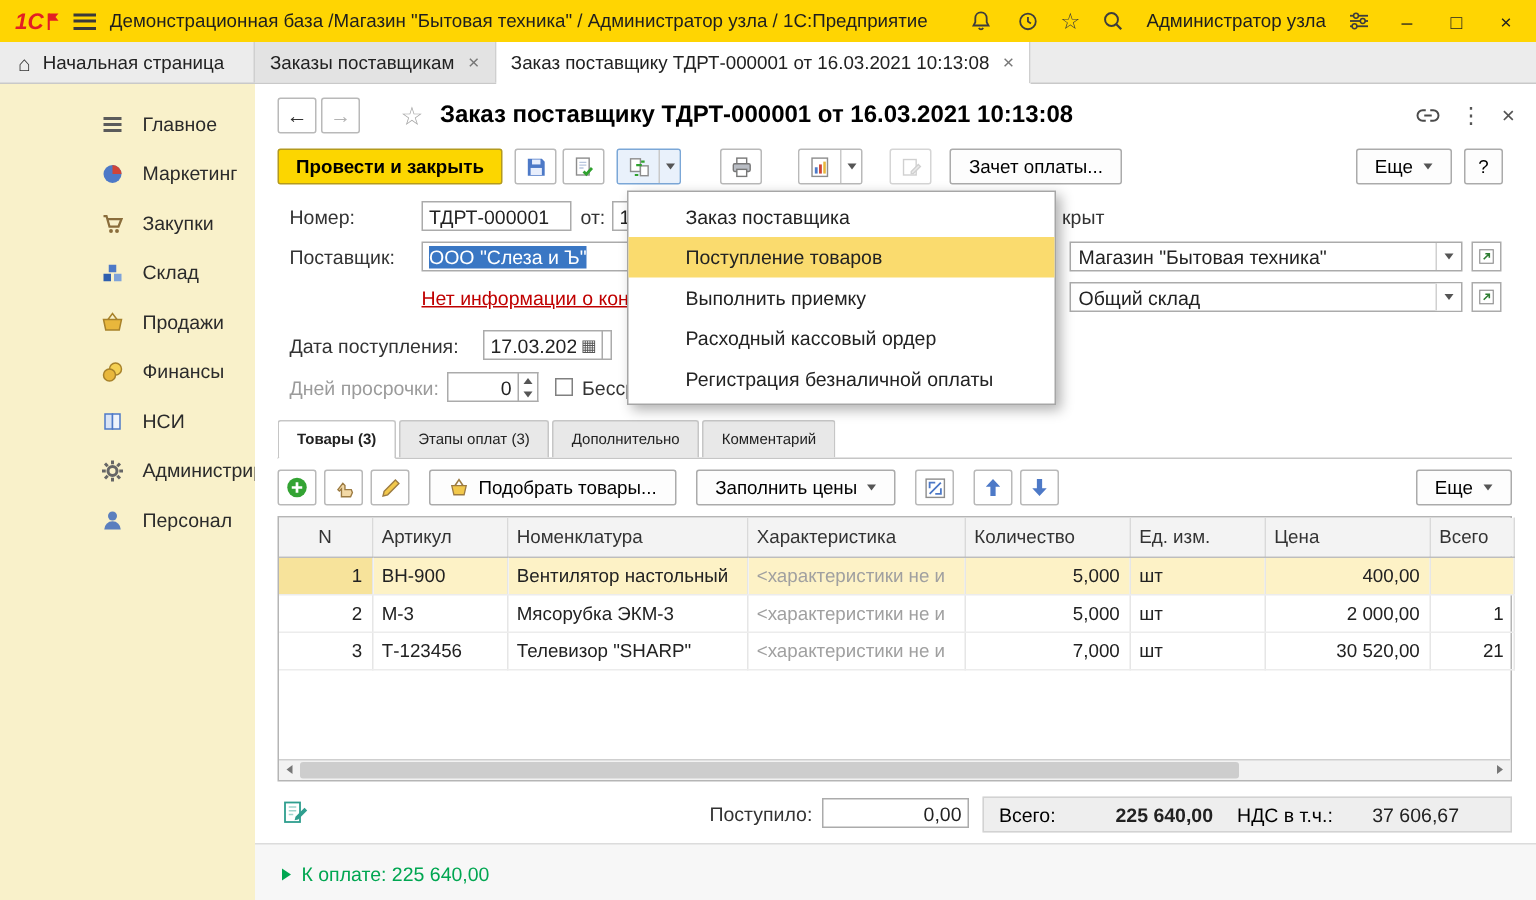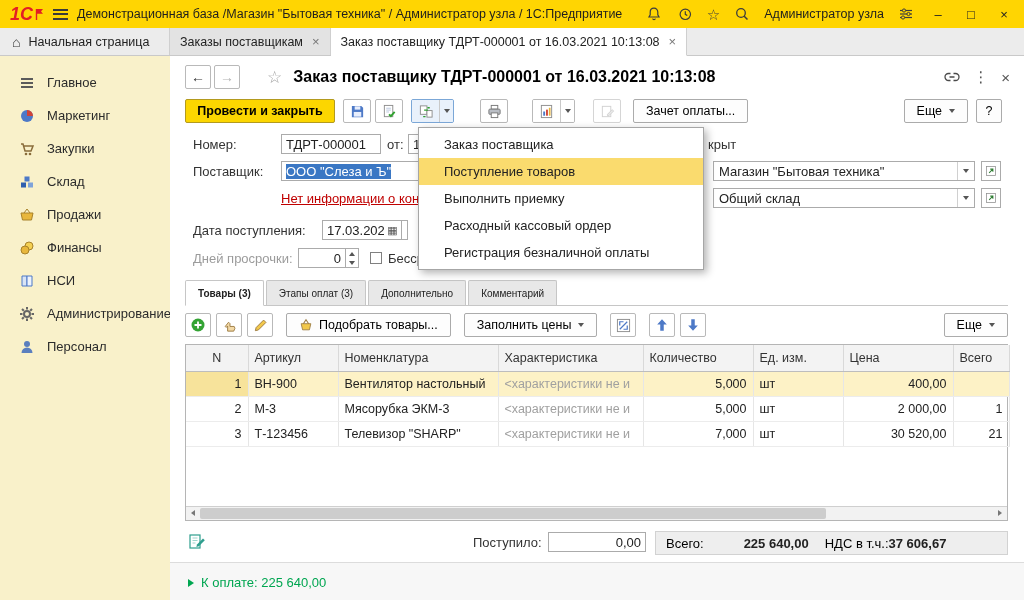--- a/index.html
+++ b/index.html
@@ -1,40 +1,40 @@
 <!DOCTYPE html>
 <html><head>
 <meta charset="utf-8">
 <style>
   *{margin:0;padding:0;box-sizing:border-box;font-family:"Liberation Sans",sans-serif;}
   html,body{width:1024px;height:600px;overflow:hidden;}
   .app{position:relative;width:1024px;height:600px;background:#fff;font-size:13px;color:#222;overflow:hidden;}
 
   
   .titlebar{position:absolute;top:0;left:0;right:0;height:28px;background:#ffd502;display:flex;align-items:center;padding:0 10px;gap:9px;}
-  .logo{display:flex;align-items:center;color:#e31e24;font-weight:bold;font-style:italic;font-size:18px;flex:none;}
+  .logo{display:flex;align-items:center;color:#e31e24;font-weight:bold;font-style:italic;font-size:15px;flex:none;}
   .hamburger{width:15px;height:11px;display:flex;flex-direction:column;justify-content:space-between;cursor:pointer;flex:none;}
   .hamburger div{height:2px;background:#3a3a3a;}
   .win-title{font-size:12.5px;color:#1e1e1e;white-space:nowrap;overflow:hidden;}
   .tb-right{margin-left:auto;display:flex;align-items:center;gap:13px;flex:none;}
   .tb-icon{width:18px;height:18px;display:flex;align-items:center;justify-content:center;cursor:pointer;}
   .tb-star{font-size:15px;color:#3d3d3d;cursor:pointer;line-height:1;}
   .tb-user{font-size:12.5px;color:#1e1e1e;white-space:nowrap;}
   .win-ctl{width:20px;text-align:center;font-size:13px;color:#222;cursor:pointer;line-height:1;}
 
   
   .tabbar{position:absolute;top:28px;left:0;right:0;height:28px;background:#ececec;border-bottom:1px solid #c9c9c9;display:flex;align-items:stretch;}
   .home-tab{width:170px;flex:none;display:flex;align-items:center;gap:8px;padding:0 12px;border-right:1px solid #cfcfcf;cursor:pointer;font-size:12.5px;}
   .home-ic{font-size:14px;color:#333;line-height:1;}
   .tab{display:flex;align-items:center;gap:9px;padding:0 10px;border-right:1px solid #cfcfcf;background:#e3e3e3;font-size:12.5px;white-space:nowrap;cursor:pointer;}
   .tab.active{background:#fff;margin-bottom:-1px;border-bottom:1px solid #fff;}
   .tab .close{color:#777;font-size:13px;line-height:1;}
 
   
-  .sidebar{position:absolute;top:56px;left:0;width:170px;bottom:0;background:#f9f1ca;padding-top:10px;}
+  .sidebar{position:absolute;top:56px;left:0;width:170px;bottom:0;background:#f9f1ca;padding-top:10px;padding-left:48px;}
   .side-item{height:33px;display:flex;align-items:center;gap:11px;padding-left:18px;color:#2b2b2b;cursor:pointer;white-space:nowrap;}
   .side-item .ic{width:18px;height:18px;flex:none;display:flex;align-items:center;justify-content:center;}
 
   
   .main{position:absolute;top:56px;left:170px;right:0;bottom:0;background:#fff;}
 
   .form-header{position:absolute;top:6px;left:0;right:0;height:30px;display:flex;align-items:center;padding:0 14px 0 15px;}
   .nav-btn{width:26px;height:24px;border:1px solid #b9b9b9;border-radius:2px;background:#fff;display:flex;align-items:center;justify-content:center;font-size:14px;color:#333;cursor:pointer;}
   .nav-btn + .nav-btn{margin-left:3px;}
   .nav-btn.dis{color:#b3b3b3;}
@@ -72,21 +72,21 @@
   .sq-btn{position:absolute;width:20px;height:20px;border:1px solid #ababab;background:#fff;display:flex;align-items:center;justify-content:center;cursor:pointer;}
   .cal-btn{position:absolute;width:18px;height:20px;border:1px solid #ababab;border-left:none;background:#fff;display:flex;align-items:center;justify-content:center;font-size:11px;color:#555;cursor:pointer;}
   .spin{position:absolute;width:13px;height:20px;border:1px solid #ababab;border-left:none;display:flex;flex-direction:column;background:#fff;}
   .spin div{flex:1;display:flex;align-items:center;justify-content:center;cursor:pointer;}
   .car-up-s{width:0;height:0;border-left:3px solid transparent;border-right:3px solid transparent;border-bottom:4px solid #555;}
   .car-dn-s{width:0;height:0;border-left:3px solid transparent;border-right:3px solid transparent;border-top:4px solid #555;}
   .cb{position:absolute;width:12px;height:12px;border:1px solid #808080;background:#fff;cursor:pointer;}
 
   
   .ctx-menu{position:absolute;left:418px;top:127px;width:286px;background:#fff;border:1px solid #a6a6a6;box-shadow:3px 3px 8px rgba(0,0,0,.3);padding:3px 0;z-index:100;}
-  .ctx-item{height:27px;display:flex;align-items:center;padding-left:25px;color:#222;cursor:pointer;white-space:nowrap;}
+  .ctx-item{height:27px;display:flex;align-items:center;padding-left:38px;color:#222;cursor:pointer;white-space:nowrap;}
   .ctx-item.hl{background:#fadb6e;}
 
   
   .dtabs{position:absolute;top:224px;left:15px;right:16px;height:26px;border-bottom:1px solid #c6c6c6;display:flex;align-items:flex-end;}
   .dtab{height:25px;display:flex;align-items:center;padding:0 12px;background:#e8e8e8;border:1px solid #c6c6c6;border-bottom:none;margin-right:2px;border-radius:2px 2px 0 0;font-size:10px;cursor:pointer;white-space:nowrap;}
   .dtab.active{background:#fff;font-weight:bold;height:26px;margin-bottom:-1px;border-bottom:1px solid #fff;}
 
   
   .ttoolbar{position:absolute;top:256px;left:15px;right:16px;height:26px;display:flex;align-items:center;gap:5px;}
   .ttoolbar .icon-btn{width:26px;}
@@ -112,21 +112,21 @@
 
   
   .footer-row{position:absolute;top:474px;left:0;right:0;height:26px;}
   .notes-ic{position:absolute;left:18px;top:2px;cursor:pointer;}
   .recv-lbl{position:absolute;left:303px;top:5px;color:#333;}
   .recv-inp{left:378px;top:2px;width:98px;text-align:right;}
   .totals{position:absolute;left:485px;top:1px;width:353px;height:24px;background:#eeeeee;border:1px solid #d2d2d2;display:flex;align-items:center;padding:0 8px 0 10px;}
   .totals .lbl{color:#000000;white-space:nowrap;}
   .totals .v1{width:105px;text-align:right;font-weight:bold;white-space:nowrap;}
   .totals .lbl2{margin-left:16px;}
-  .totals .v2{flex:1;text-align:left;font-weight:bold;white-space:nowrap;}
+  .totals .v2{flex:1;text-align:center;font-weight:normal;white-space:nowrap;}
 
   .bottom-bar{position:absolute;left:0;right:0;top:506px;height:40px;background:#f7f7f7;border-top:1px solid #dcdcdc;}
   .to-pay{position:absolute;left:18px;top:12px;display:flex;align-items:center;gap:7px;color:#00a651;cursor:pointer;white-space:nowrap;}
   .to-pay .tri{width:0;height:0;border-top:4px solid transparent;border-bottom:4px solid transparent;border-left:6px solid #00a651;}
 </style>
 </head>
 <body>
 
 <div class="app">
 

